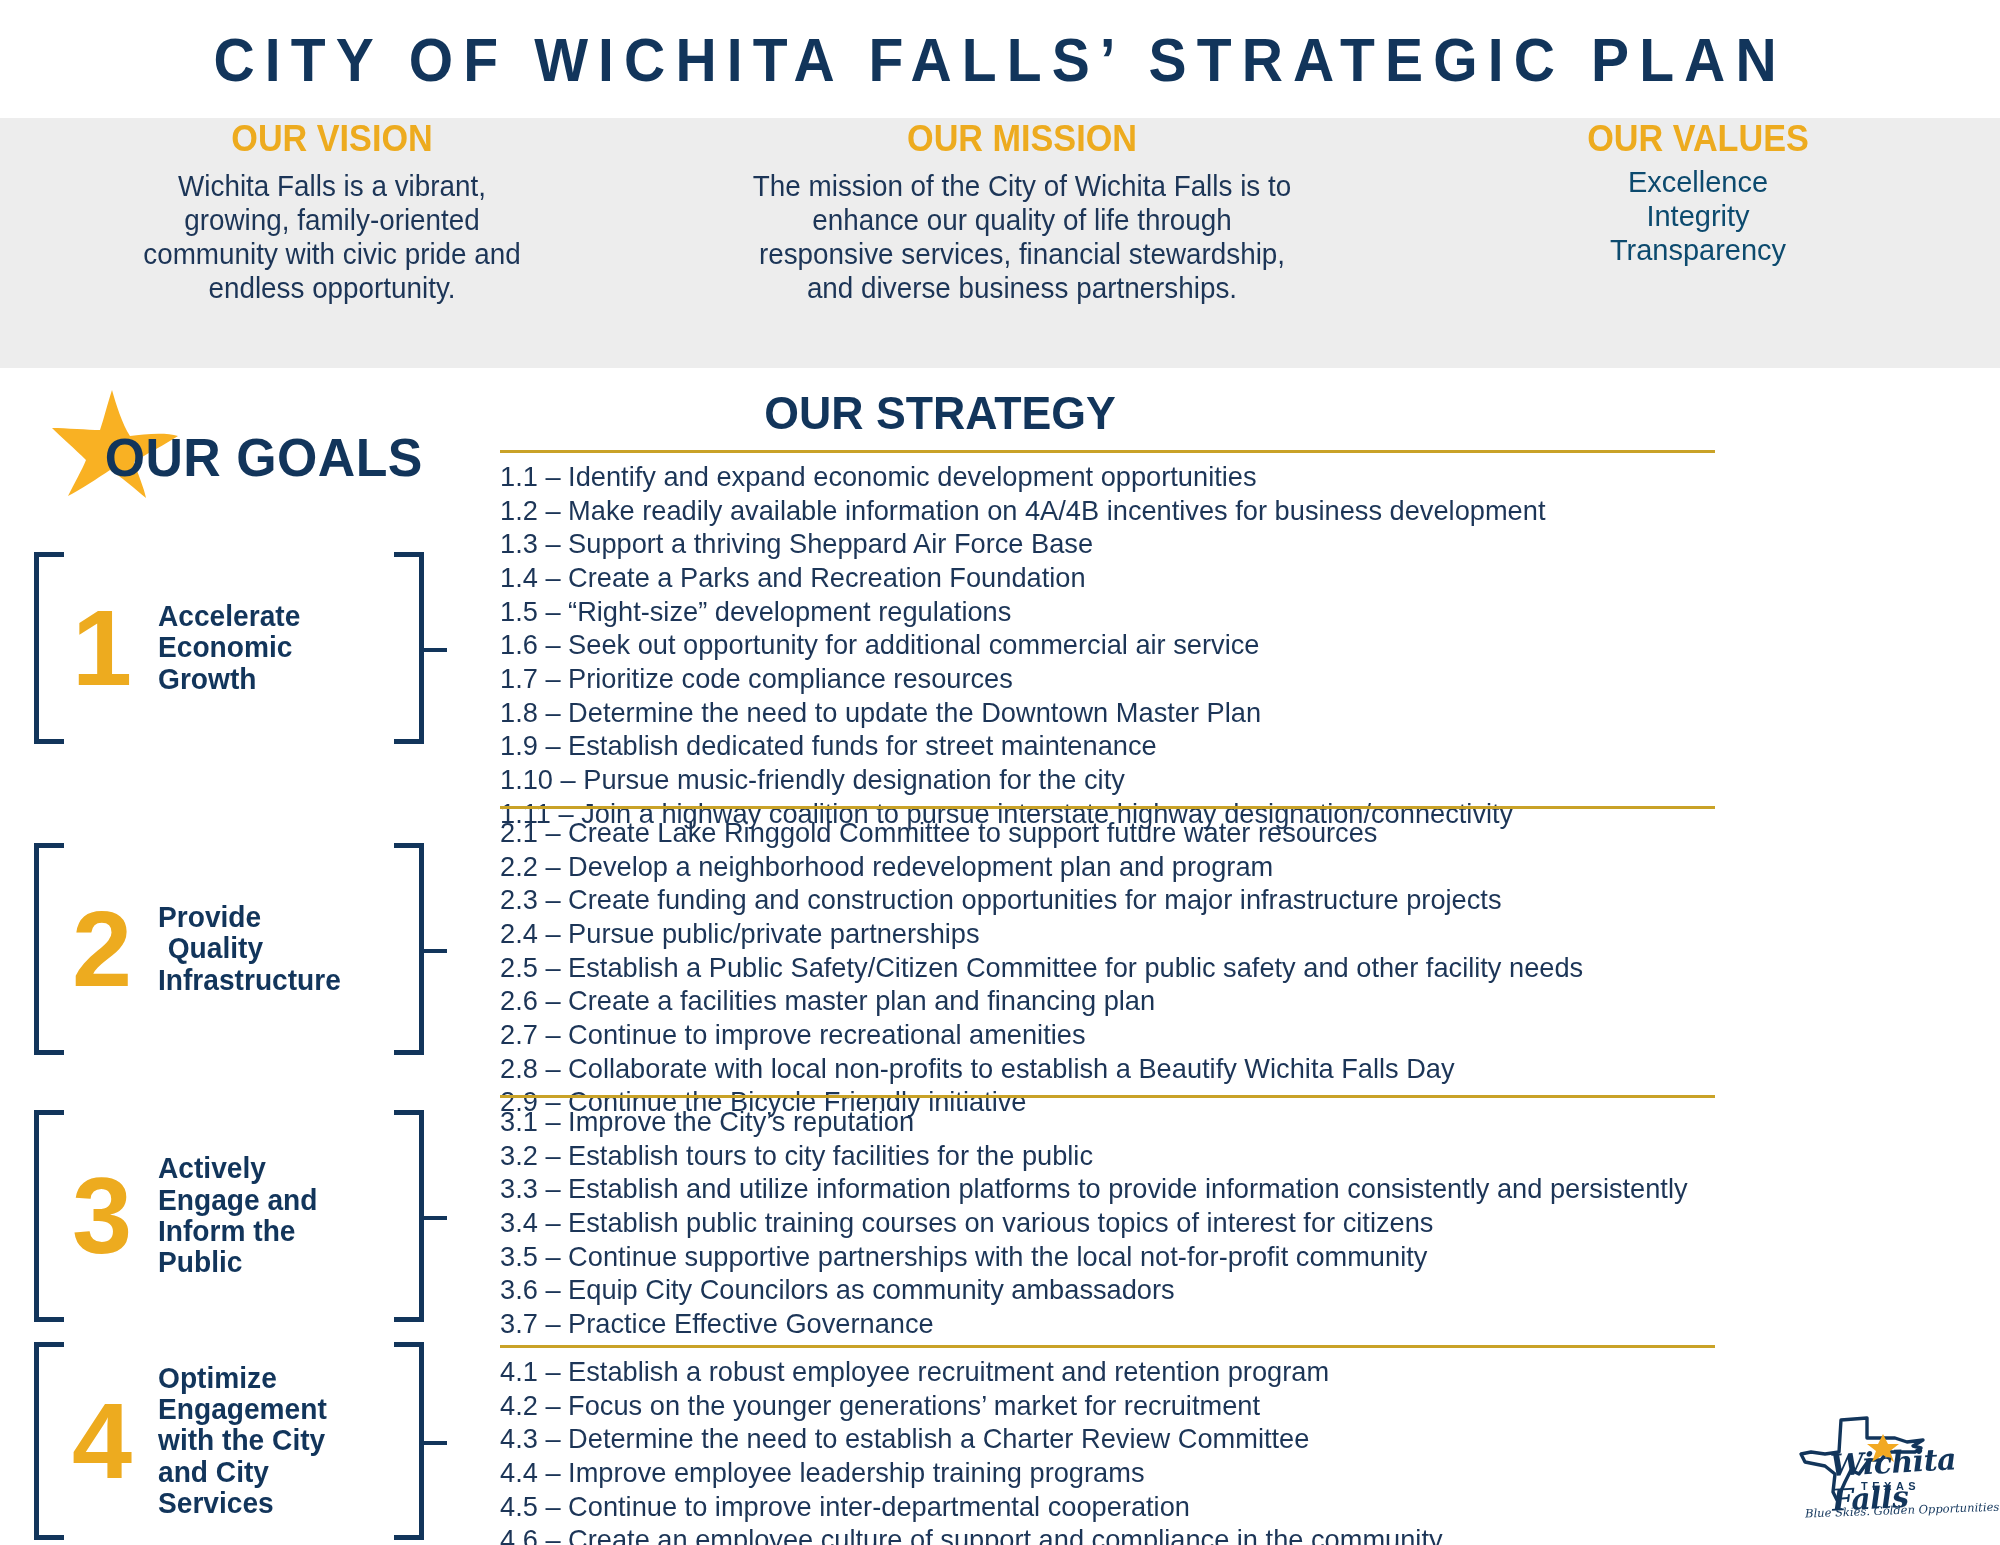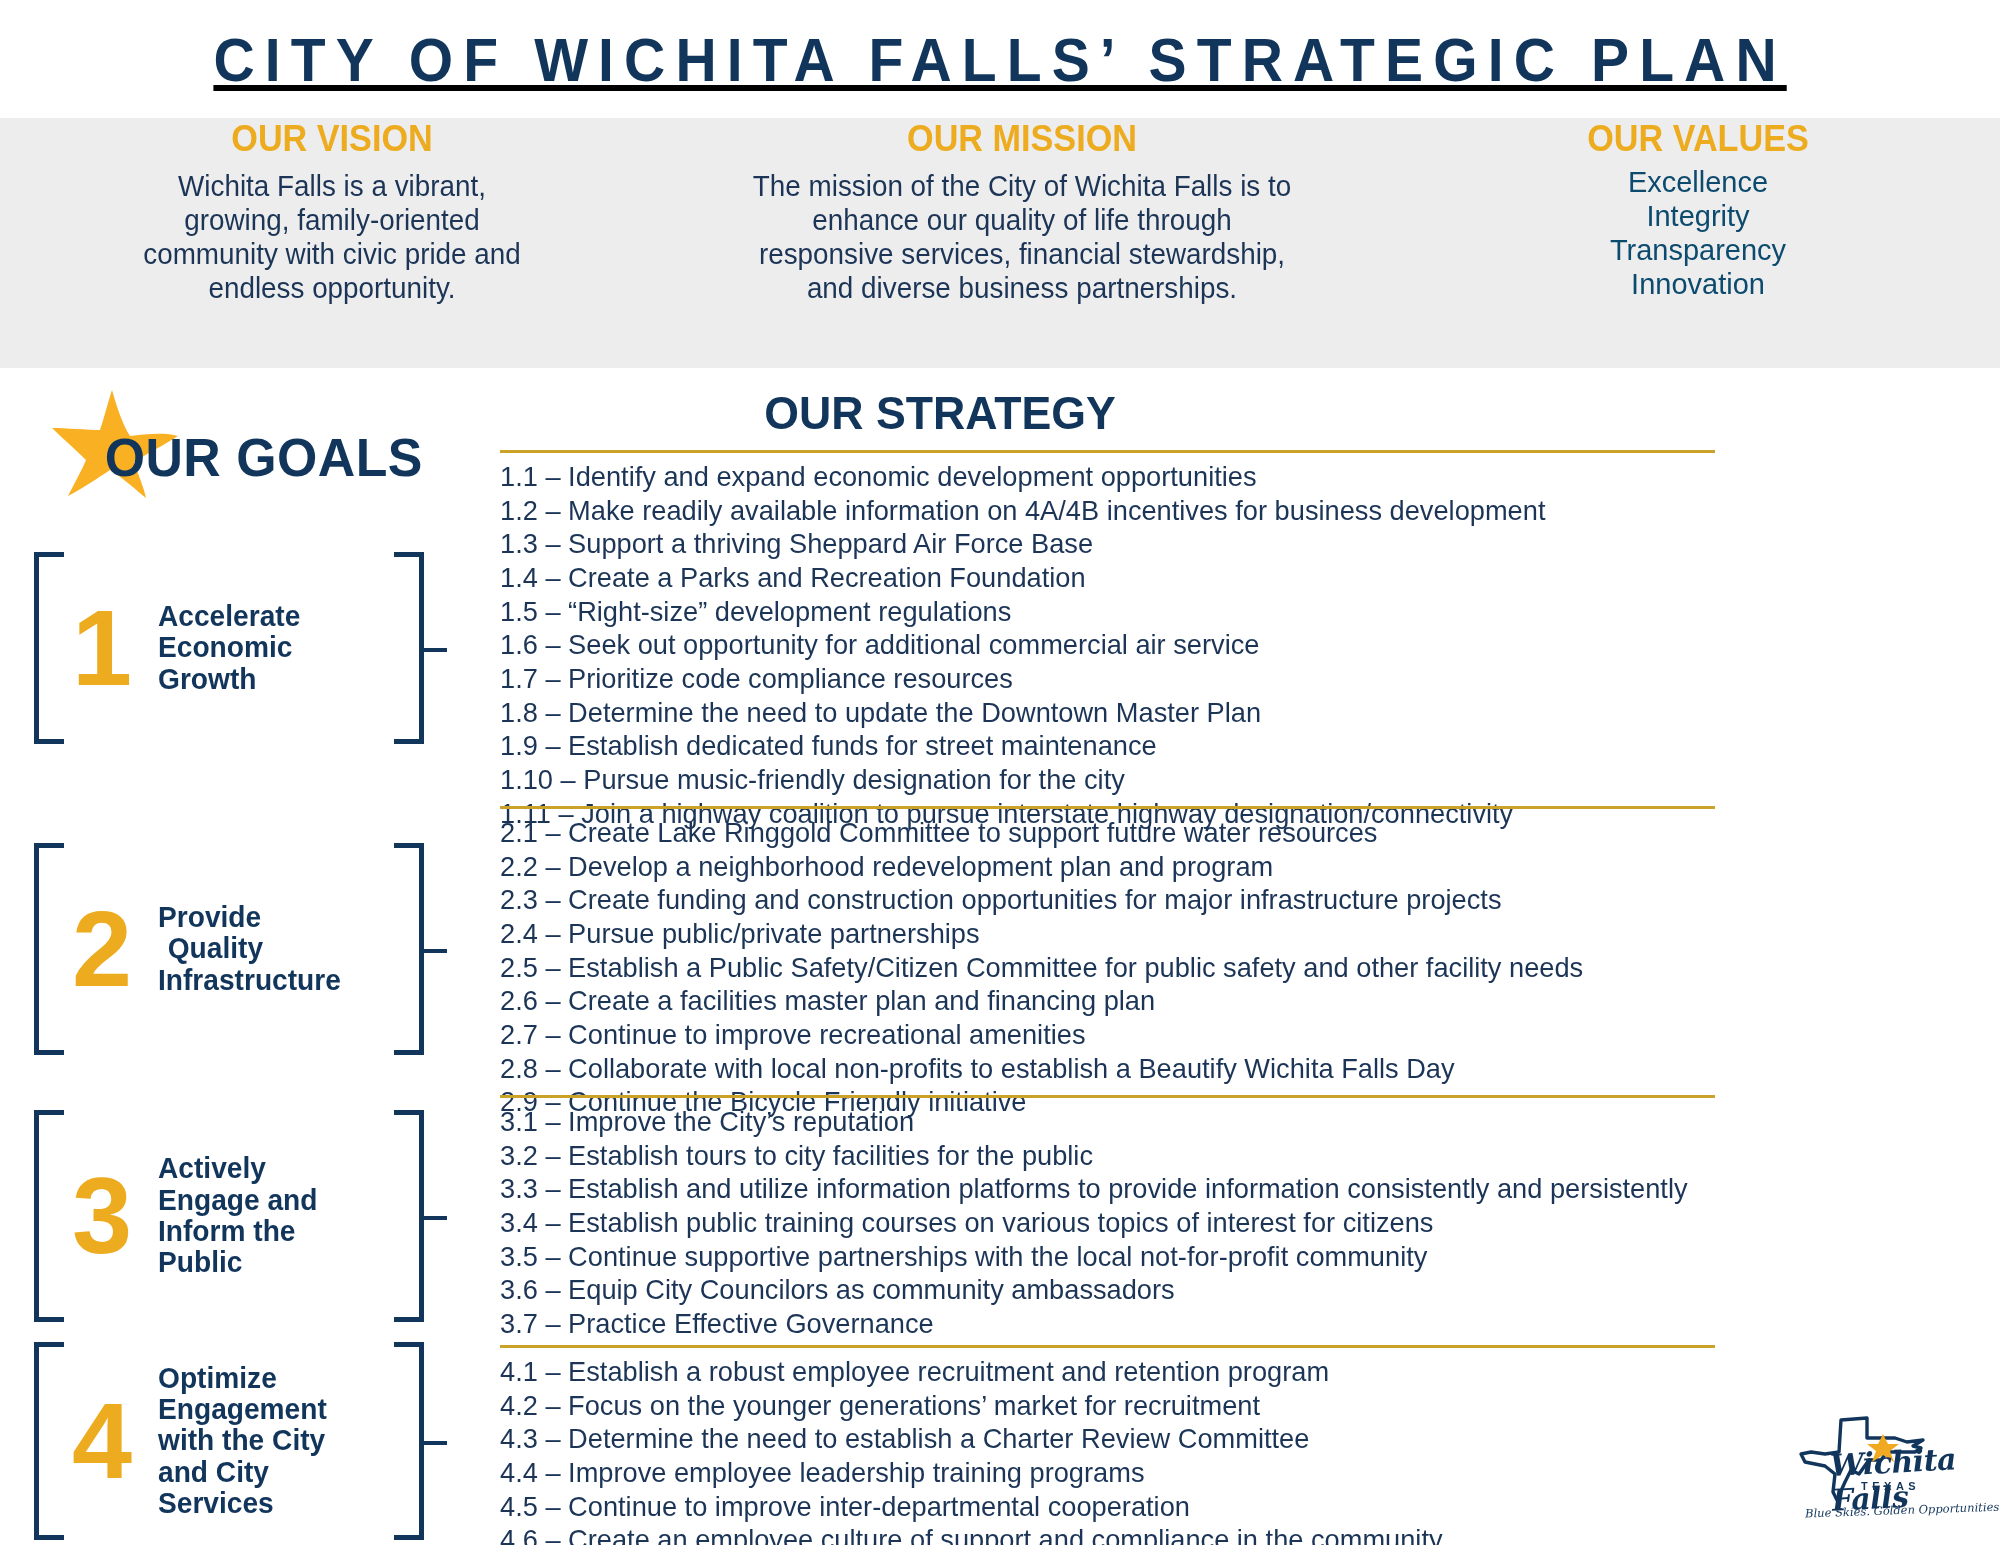--- a/index.html
+++ b/index.html
@@ -8,21 +8,21 @@
     width: 2000px; height: 1545px;
     background: #ffffff;
     font-family: "Liberation Sans", sans-serif;
     overflow: hidden;
   }
   .page { position: relative; width: 2000px; height: 1545px; background:#fff; }
 
   
   .title-bar {
     position: absolute; left: 0; top: 0; width: 2000px; height: 118px;
-    display: flex; align-items: center; justify-content: center; text-decoration: underline;
+    display: flex; align-items: center; justify-content: center;
   }
   .main-title {
     font-family: "Liberation Sans Narrow", "Liberation Sans", sans-serif;
     font-size: 62px;
     font-weight: 700;
     letter-spacing: 11px;
     color: #12355B;
     white-space: nowrap;
     transform: scaleX(0.92);
   }
@@ -163,21 +163,20 @@
         <div>and diverse business partnerships.</div>
       </div>
     </div>
 
     <div class="vmv-col col-values">
       <div class="vmv-head">OUR VALUES</div>
       <div class="values-list">
         <div>Excellence</div>
         <div>Integrity</div>
         <div>Transparency</div>
-        <div>Innovation</div>
       </div>
     </div>
   </div>
 
   <div class="strategy-head">OUR STRATEGY</div>
 
   <div class="goals-wrap">
     <svg class="star-svg" width="140" height="110" viewBox="0 0 140 110">
       <path d="M62 2 C66 16 72 36 80 48 C94 46 116 44 128 48 C116 56 96 66 84 74
                C88 86 94 100 96 110 C84 100 70 88 60 82 C48 90 30 102 18 108

